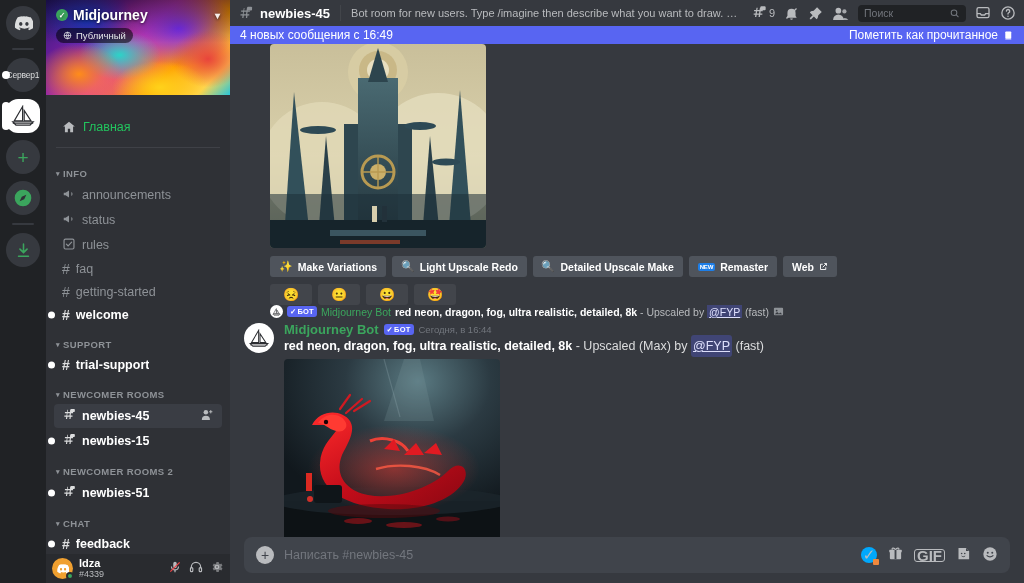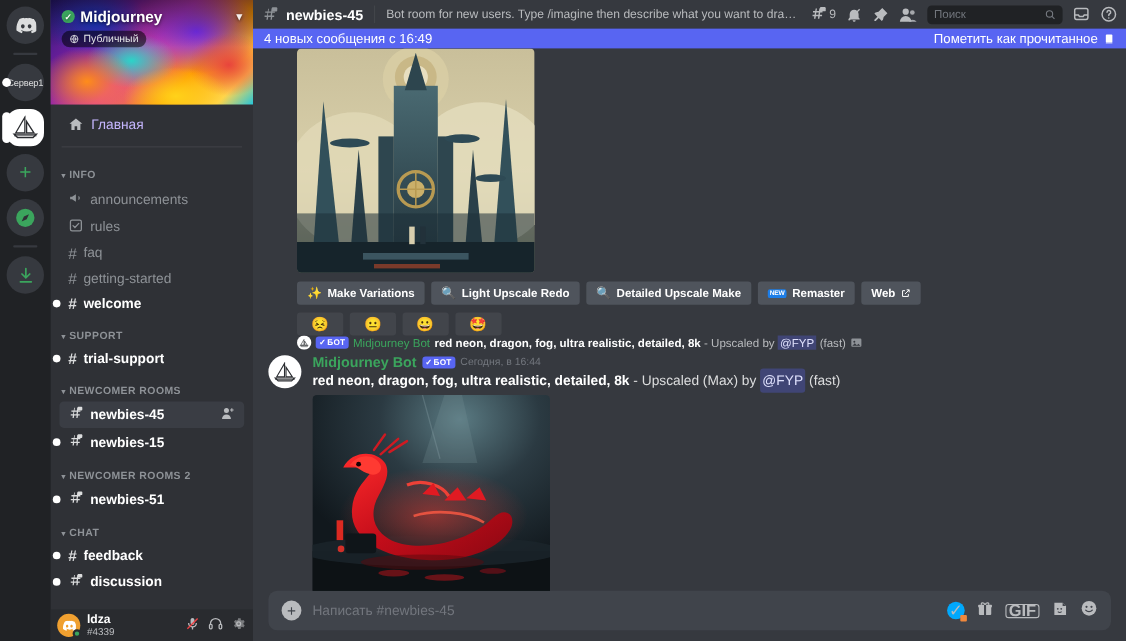--- a/index.html
+++ b/index.html
@@ -69,22 +69,22 @@
   }
   .chev-down { margin-left: auto; color: #fff; font-size: 10px; opacity: .9; }
   .pub-badge {
     margin-top: 5px; display: inline-flex; align-items: center; gap: 4px;
     background: rgba(0,0,0,.55); border-radius: 8px; padding: 2px 7px;
     font-size: 9.5px; color: #e3e5e8;
   }
 
   .chanwrap { flex: 1; overflow: hidden; padding-top: 6px; }
   .home-row {
-    display: flex; align-items: center; gap: 7px; margin: 0 8px 0;
-    padding: 5px 8px; border-radius: 4px; color: #c4b5fd; font-size: 12.5px;
+    display: flex; align-items: center; gap: 7px; margin: 14px 8px 0;
+    padding: 5px 8px; border-radius: 4px; color: #22c55e; font-size: 12.5px;
     cursor: pointer;
   }
   .divider { height: 1px; background: #3f4147; margin: 8px 10px; }
   .cat {
     display: flex; align-items: center; gap: 3px;
     padding: 12px 8px 3px 10px; font-size: 9.5px; font-weight: bold;
     letter-spacing: .4px; color: #8e9297; text-transform: uppercase; cursor: pointer;
   }
   .cat .tri { font-size: 7px; }
   .ch {
@@ -129,21 +129,21 @@
     align-items: center; padding: 0 8px; gap: 7px;
     box-shadow: 0 1px 0 rgba(0,0,0,.18);
   }
   .topbar .chname { font-size: 13px; font-weight: bold; color: #fff; }
   .vsep { width: 1px; height: 16px; background: #42454a; margin: 0 3px; }
   .topic { font-size: 11px; color: #b9bbbe; white-space: nowrap; overflow: hidden; text-overflow: ellipsis; flex: 1; min-width: 0; }
   .tbicons { display: flex; align-items: center; gap: 9px; color: #b9bbbe; flex: 0 0 auto; }
   .tbicons span { cursor: pointer; display: inline-flex; align-items: center; gap: 2px; }
   .thread-count { font-size: 11px; color: #b9bbbe; }
   .search {
-    background: #202225; border-radius: 4px; height: 17px; width: 123px;
+    background: #202225; border-radius: 4px; height: 17px; width: 108px;
     display: flex; align-items: center; padding: 0 6px; gap: 4px; cursor: text;
   }
   .search input {
     background: transparent; border: 0; outline: 0; color: #dcddde;
     font-size: 10.5px; width: 100%; font-family: inherit;
   }
   .search input::placeholder { color: #72767d; }
 
   .newbar {
     height: 18px; flex: 0 0 18px; background: #5865f2; display: flex;
@@ -190,21 +190,21 @@
     border-top-left-radius: 6px;
   }
   .ref-av { width: 13px; height: 13px; border-radius: 50%; background: #fff; display:flex; align-items:center; justify-content:center; flex:0 0 13px; }
   .botbadge {
     background: #5865f2; color: #fff; font-size: 7.5px; font-weight: bold;
     border-radius: 3px; padding: 1px 3px; display: inline-flex;
     align-items: center; gap: 1px; letter-spacing: .2px;
   }
   .bot-name { color: #3ba55d; font-size: 10.5px; }
   .ref-txt b { color: #fff; }
-  .mention { background: rgba(88,101,242,.3); color: #dee0fc; border-radius: 3px; padding: 4px 2px; }
+  .mention { background: rgba(88,101,242,.3); color: #dee0fc; border-radius: 3px; padding: 4px 2px; text-decoration: underline; }
 
   .msgrow { display: flex; gap: 10px; padding: 2px 0 0 14px; }
   .avatar-lg {
     width: 30px; height: 30px; border-radius: 50%; background: #fff;
     flex: 0 0 30px; display: flex; align-items: center; justify-content: center;
     margin-top: 1px; cursor: pointer;
   }
   .msgbody { min-width: 0; flex: 1; }
   .msghead { display: flex; align-items: center; gap: 5px; }
   .msghead .nm { color: #3ba55d; font-size: 13px; font-weight: bold; cursor: pointer; }
@@ -314,20 +314,26 @@
       <div id="cats">
           <div class="cat">
             <span class="tri">▾</span>
             <span>INFO</span>
           </div>
           <div class="ch">
             <span class="hash chicon"><svg width="14" height="14" viewBox="0 0 24 24" fill="currentColor">
                 <path d="M3 10v4h3l6 4V6L6 10H3Zm13-1.5v7a4 4 0 0 0 0-7Z"></path>
               </svg></span>
             <span class="name">announcements</span>
+          </div>
+          <div class="ch">
+            <span class="hash chicon"><svg width="14" height="14" viewBox="0 0 24 24" fill="currentColor">
+                <path d="M3 10v4h3l6 4V6L6 10H3Zm13-1.5v7a4 4 0 0 0 0-7Z"></path>
+              </svg></span>
+            <span class="name">status</span>
           </div>
           <div class="ch">
             <span class="hash chicon"><svg width="14" height="14" viewBox="0 0 24 24" fill="none" stroke="currentColor" stroke-width="2">
                 <rect x="3.5" y="3.5" width="17" height="17" rx="2.5"></rect>
                 <path d="M7.5 12.2l3 3 6-6.5" stroke-linecap="round"></path>
               </svg></span>
             <span class="name">rules</span>
           </div>
           <div class="ch">
             <span class="hash chicon"><span>#</span></span>

